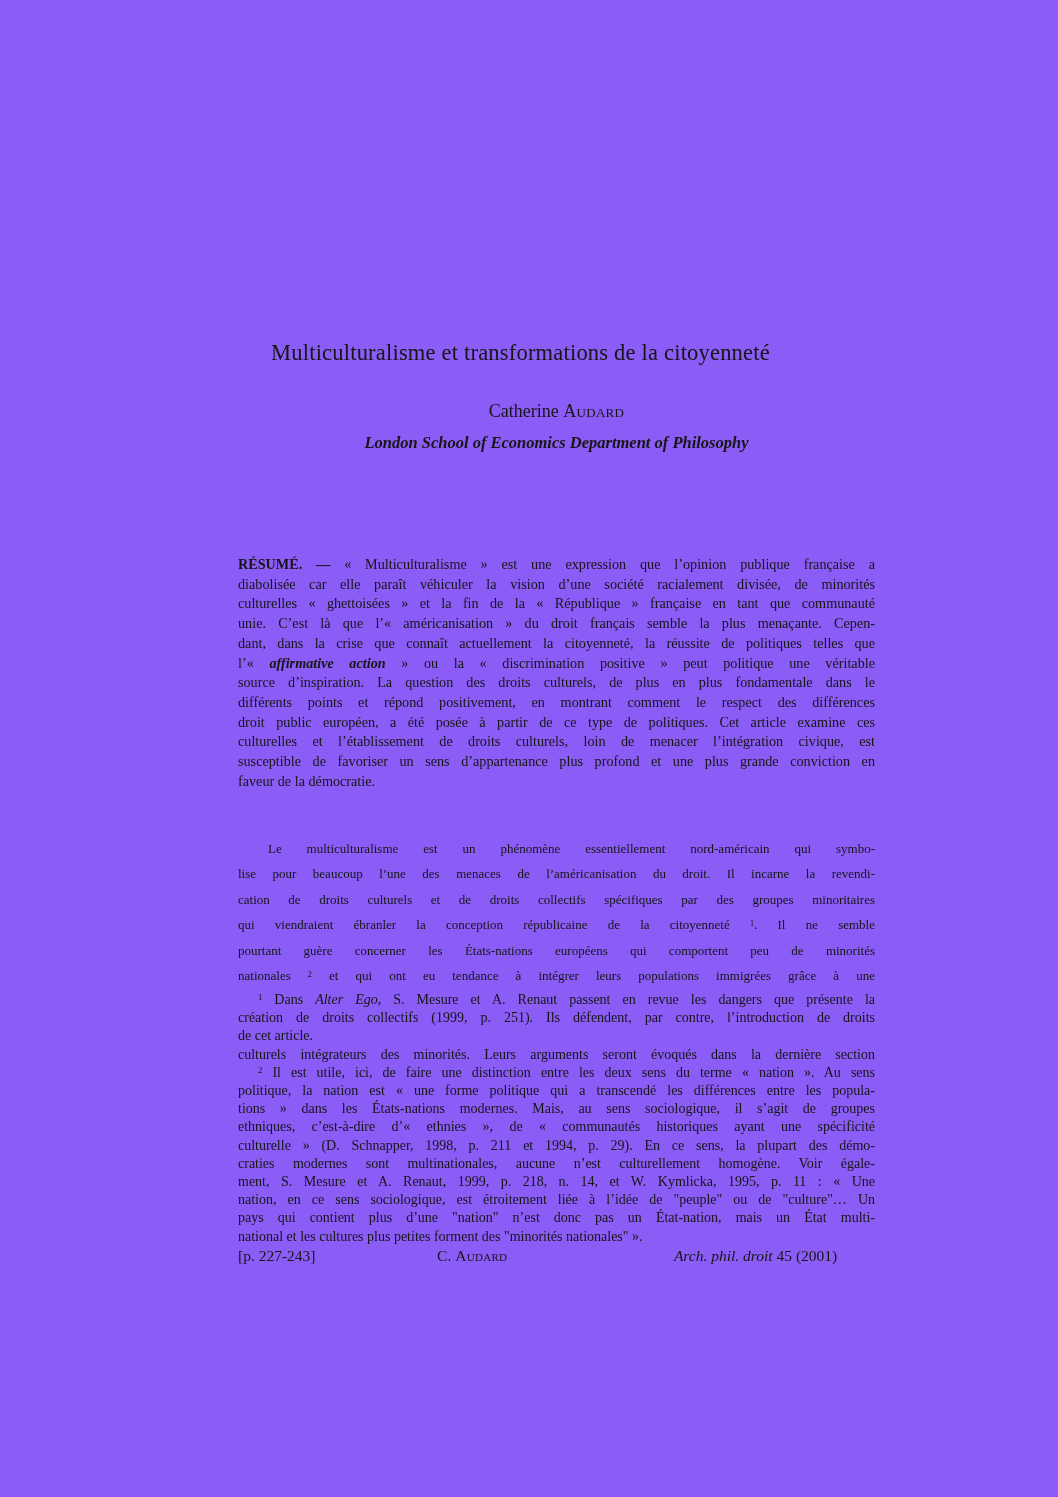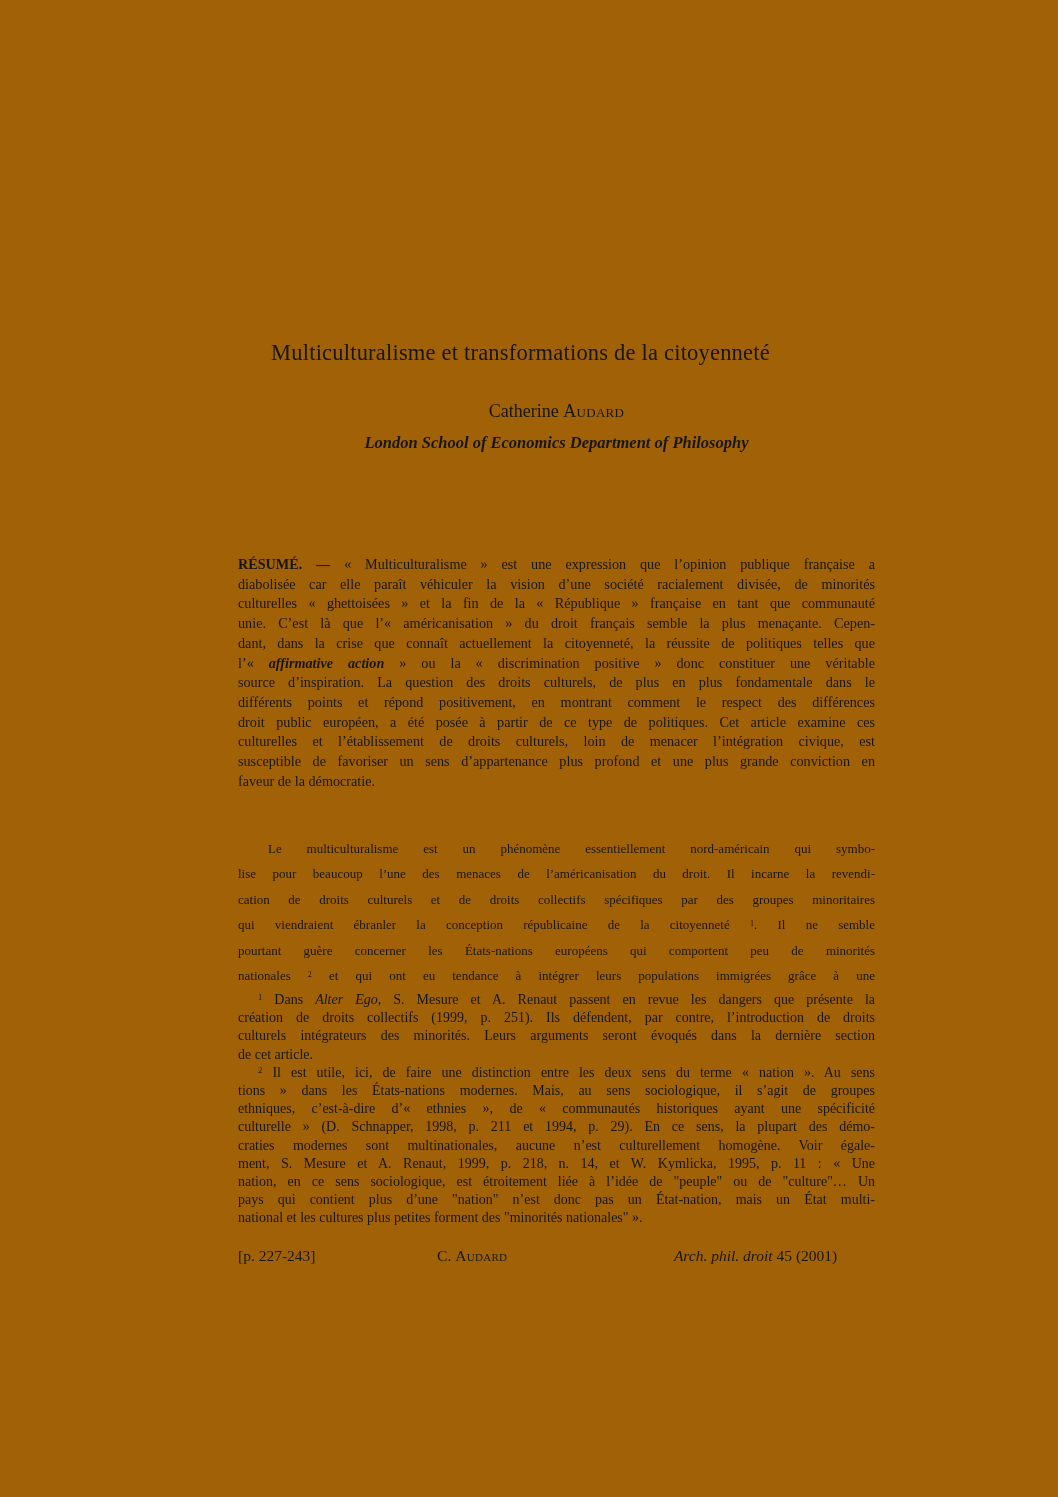--- a/index.html
+++ b/index.html
@@ -1,20 +1,20 @@
 <!DOCTYPE html>
 <html lang="fr"><head>
 <meta charset="utf-8">
 <style>
   html, body { margin: 0; padding: 0; background: #e8e8e8; }
   .page {
     position: relative;
     width: 1058px;
     height: 1497px;
-    background: #a16207;
+    background: #8b5cf6;
     color: #161616;
     font-family: "Liberation Serif", "DejaVu Serif", serif;
     overflow: hidden;
     margin: 0 auto;
   }
   .blk { position: absolute; left: 202px; width: 637px; margin-left: 36px; }
 
   .title {
     top: 340px;
     margin: 0;
@@ -92,21 +92,21 @@
   <div class="blk author"><span>Catherine </span><span class="sc">Audard</span></div>
 
   <div class="blk affil">London School of Economics Department of Philosophy</div>
 
   <div class="blk abstract">
       <div class="line"><span class="b">RÉSUMÉ. —</span><span> « Multiculturalisme » est une expression que l’opinion publique française a</span></div>
       <div class="line"><span>diabolisée car elle paraît véhiculer la vision d’une société racialement divisée, de minorités</span></div>
       <div class="line"><span>culturelles « ghettoisées » et la fin de la « République » française en tant que communauté</span></div>
       <div class="line"><span>unie. C’est là que l’« américanisation » du droit français semble la plus menaçante. Cepen-</span></div>
       <div class="line"><span>dant, dans la crise que connaît actuellement la citoyenneté, la réussite de politiques telles que</span></div>
-      <div class="line"><span>l’« </span><span class="b i">affirmative action</span><span> » ou la « discrimination positive » donc constituer une véritable</span></div>
+      <div class="line"><span>l’« </span><span class="b i">affirmative action</span><span> » ou la « discrimination positive » peut politique une véritable</span></div>
       <div class="line"><span>source d’inspiration. La question des droits culturels, de plus en plus fondamentale dans le</span></div>
       <div class="line"><span>différents points et répond positivement, en montrant comment le respect des différences</span></div>
       <div class="line"><span>droit public européen, a été posée à partir de ce type de politiques. Cet article examine ces</span></div>
       <div class="line"><span>culturelles et l’établissement de droits culturels, loin de menacer l’intégration civique, est</span></div>
       <div class="line"><span>susceptible de favoriser un sens d’appartenance plus profond et une plus grande conviction en</span></div>
       <div class="line end"><span>faveur de la démocratie.</span></div>
     </div>
 
   <div class="blk bodypar">
       <div class="line ind"><span>Le multiculturalisme est un phénomène essentiellement nord-américain qui symbo-</span></div>
@@ -114,25 +114,26 @@
       <div class="line"><span>cation de droits culturels et de droits collectifs spécifiques par des groupes minoritaires</span></div>
       <div class="line"><span>qui viendraient ébranler la conception républicaine de la citoyenneté </span><sup>1</sup><span>. Il ne semble</span></div>
       <div class="line"><span>pourtant guère concerner les États-nations européens qui comportent peu de minorités</span></div>
       <div class="line"><span>nationales </span><sup>2</sup><span> et qui ont eu tendance à intégrer leurs populations immigrées grâce à une</span></div>
     </div>
 
   <div class="blk footnotes">
     <div class="footnote">
         <div class="line ind"><sup>1</sup><span> Dans </span><span class="i">Alter Ego</span><span>, S. Mesure et A. Renaut passent en revue les dangers que présente la</span></div>
         <div class="line"><span>création de droits collectifs (1999, p. 251). Ils défendent, par contre, l’introduction de droits</span></div>
+        <div class="line end"><span>de cet article.</span></div>
         <div class="line"><span>culturels intégrateurs des minorités. Leurs arguments seront évoqués dans la dernière section</span></div>
-        <div class="line end"><span>de cet article.</span></div>
       </div>
     <div class="footnote">
         <div class="line ind"><sup>2</sup><span> Il est utile, ici, de faire une distinction entre les deux sens du terme « nation ». Au sens</span></div>
+        <div class="line"><span>politique, la nation est « une forme politique qui a transcendé les différences entre les popula-</span></div>
         <div class="line"><span>tions » dans les États-nations modernes. Mais, au sens sociologique, il s’agit de groupes</span></div>
         <div class="line"><span>ethniques, c’est-à-dire d’« ethnies », de « communautés historiques ayant une spécificité</span></div>
         <div class="line"><span>culturelle » (D. Schnapper, 1998, p. 211 et 1994, p. 29). En ce sens, la plupart des démo-</span></div>
         <div class="line"><span>craties modernes sont multinationales, aucune n’est culturellement homogène. Voir égale-</span></div>
         <div class="line"><span>ment, S. Mesure et A. Renaut, 1999, p. 218, n. 14, et W. Kymlicka, 1995, p. 11 : « Une</span></div>
         <div class="line"><span>nation, en ce sens sociologique, est étroitement liée à l’idée de "peuple" ou de "culture"… Un</span></div>
         <div class="line"><span>pays qui contient plus d’une "nation" n’est donc pas un État-nation, mais un État multi-</span></div>
         <div class="line end"><span>national et les cultures plus petites forment des "minorités nationales" ».</span></div>
       </div>
   </div>

